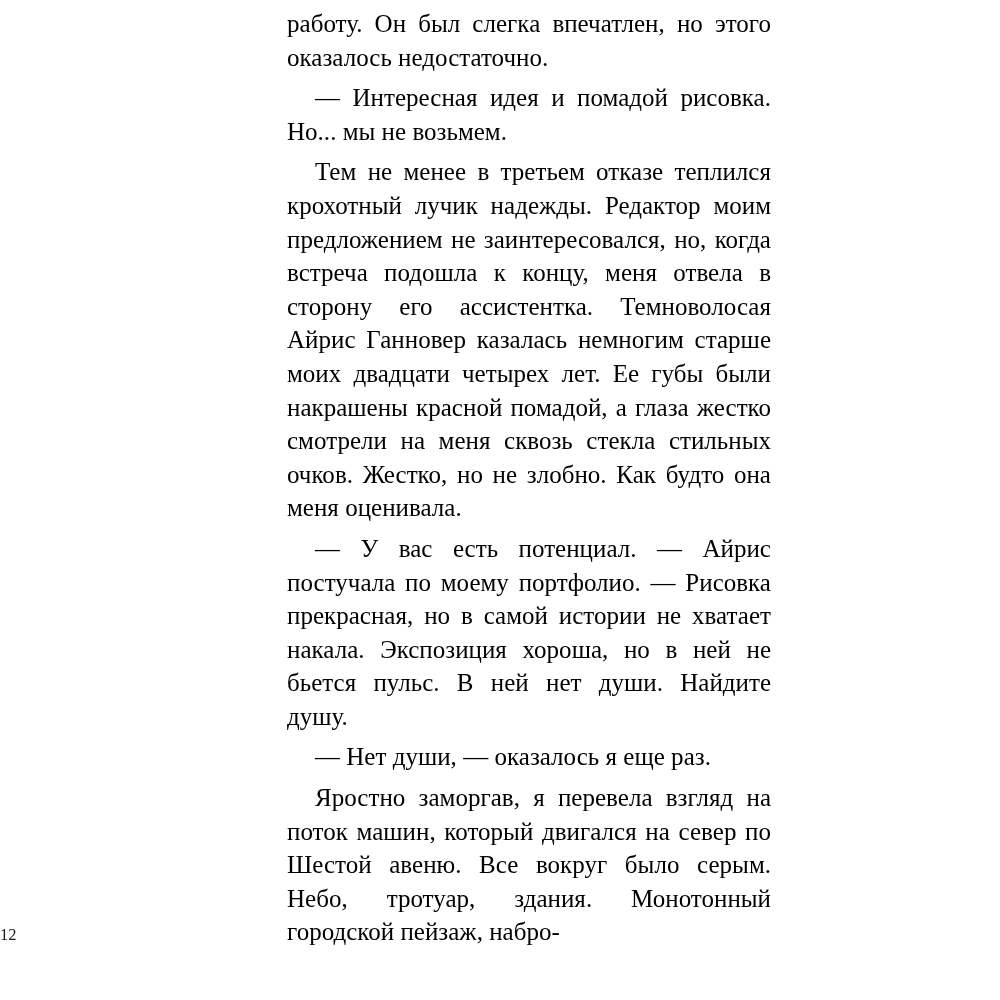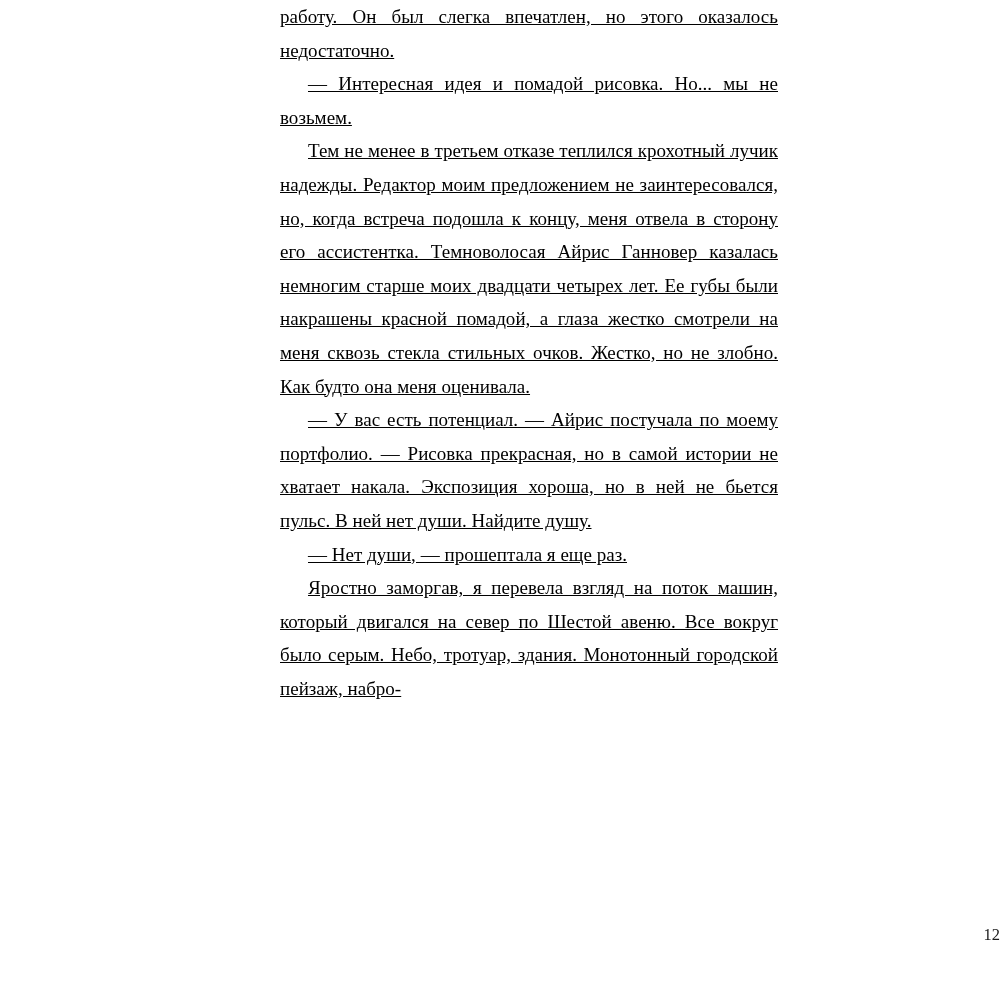--- a/index.html
+++ b/index.html
@@ -20,40 +20,39 @@
     height: 1000px;
     background: #ffffff;
   }
   .text-column {
     position: absolute;
     left: 280px;
     top: 0px;
     width: 498px;
   }
   .para {
-    margin: 0;
-    font-size: 19px;
+    margin: 7px;
+    font-size: 25px;
     line-height: 33.6px;
     text-align: justify;
     text-justify: inter-word;
     letter-spacing: 0.02px;
     -webkit-hyphens: none;
     hyphens: none;
     word-spacing: 0px;
-    text-decoration: underline;
   }
   .para.indent {
     text-indent: 28px;
   }
   .folio {
     position: absolute;
     left: 0;
     top: 925px;
     width: 1000px;
-    text-align: right;
+    text-align: left;
     font-size: 16.5px;
     line-height: 20px;
     color: #1a1a1a;
   }
 </style>
 </head>
 <body>
 
 <div class="page">
 
@@ -62,21 +61,21 @@
     <p class="para">работу. Он был слегка впечатлен, но этого оказалось недостаточно.</p>
 
     <p class="para indent">— Интересная идея и помадой рисовка. Но... мы не возьмем.</p>
 
     <p class="para indent">Тем не менее в третьем отказе теплился крохотный лучик надежды. Редактор моим предложением не заинтересовался, но, когда встреча подошла к концу, меня отвела в сторону его ассистентка. Темноволосая Айрис Ганновер казалась немногим старше моих двадцати четырех лет. Ее губы были накрашены красной помадой, а глаза жестко смотрели на меня сквозь стекла стильных очков. Жестко, но не злобно. Как будто она меня оценивала.</p>
 
 
 
     <p class="para indent">— У вас есть потенциал. — Айрис постучала по моему портфолио. — Рисовка прекрасная, но в самой истории не хватает накала. Экспозиция хороша, но в ней не бьется пульс. В ней нет души. Найдите душу.</p>
 
-    <p class="para indent">— Нет души, — прошептала я еще раз.</p>
+    <p class="para indent">— Нет души, — оказалось я еще раз.</p>
 
     <p class="para indent">Яростно заморгав, я перевела взгляд на поток машин, который двигался на север по Шестой авеню. Все вокруг было серым. Небо, тротуар, здания. Монотонный городской пейзаж, набро-</p>
 
   </div>
 
   <div class="folio">12</div>
 
 </div>
 
 </body></html>

